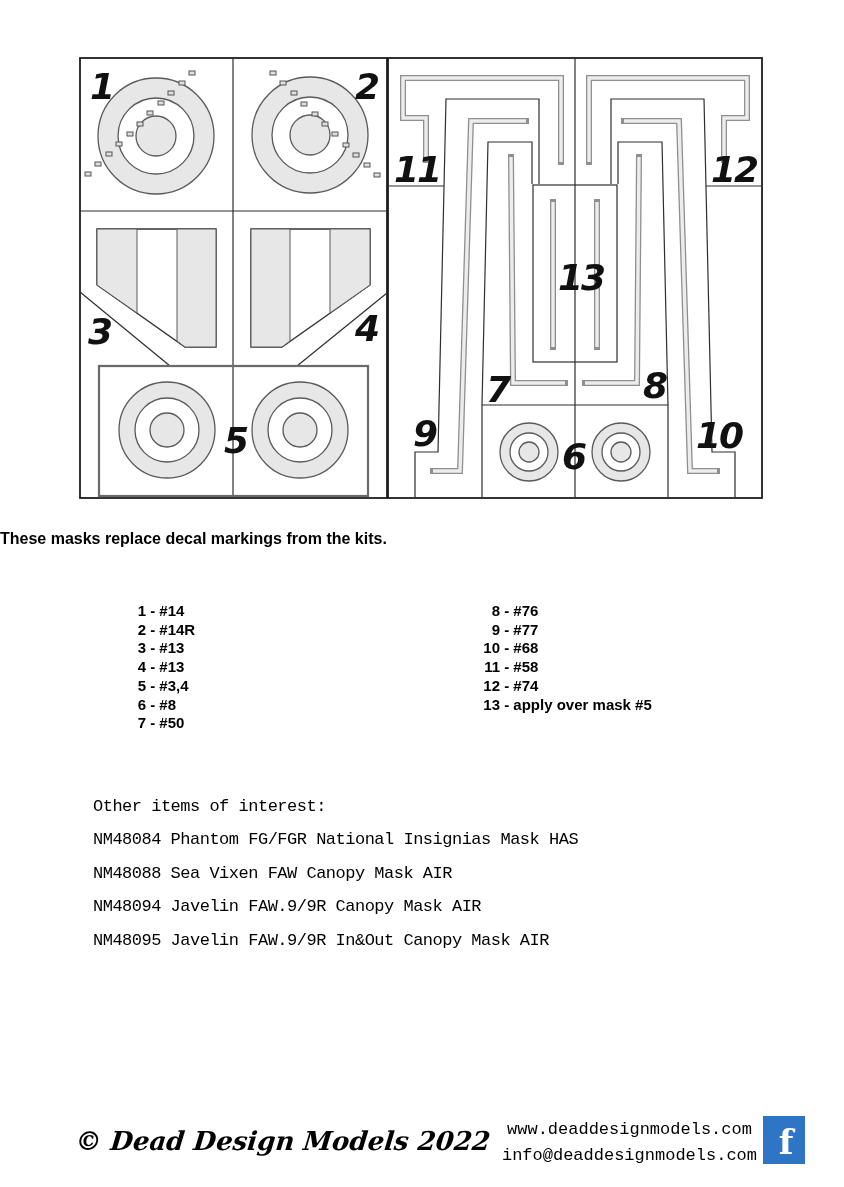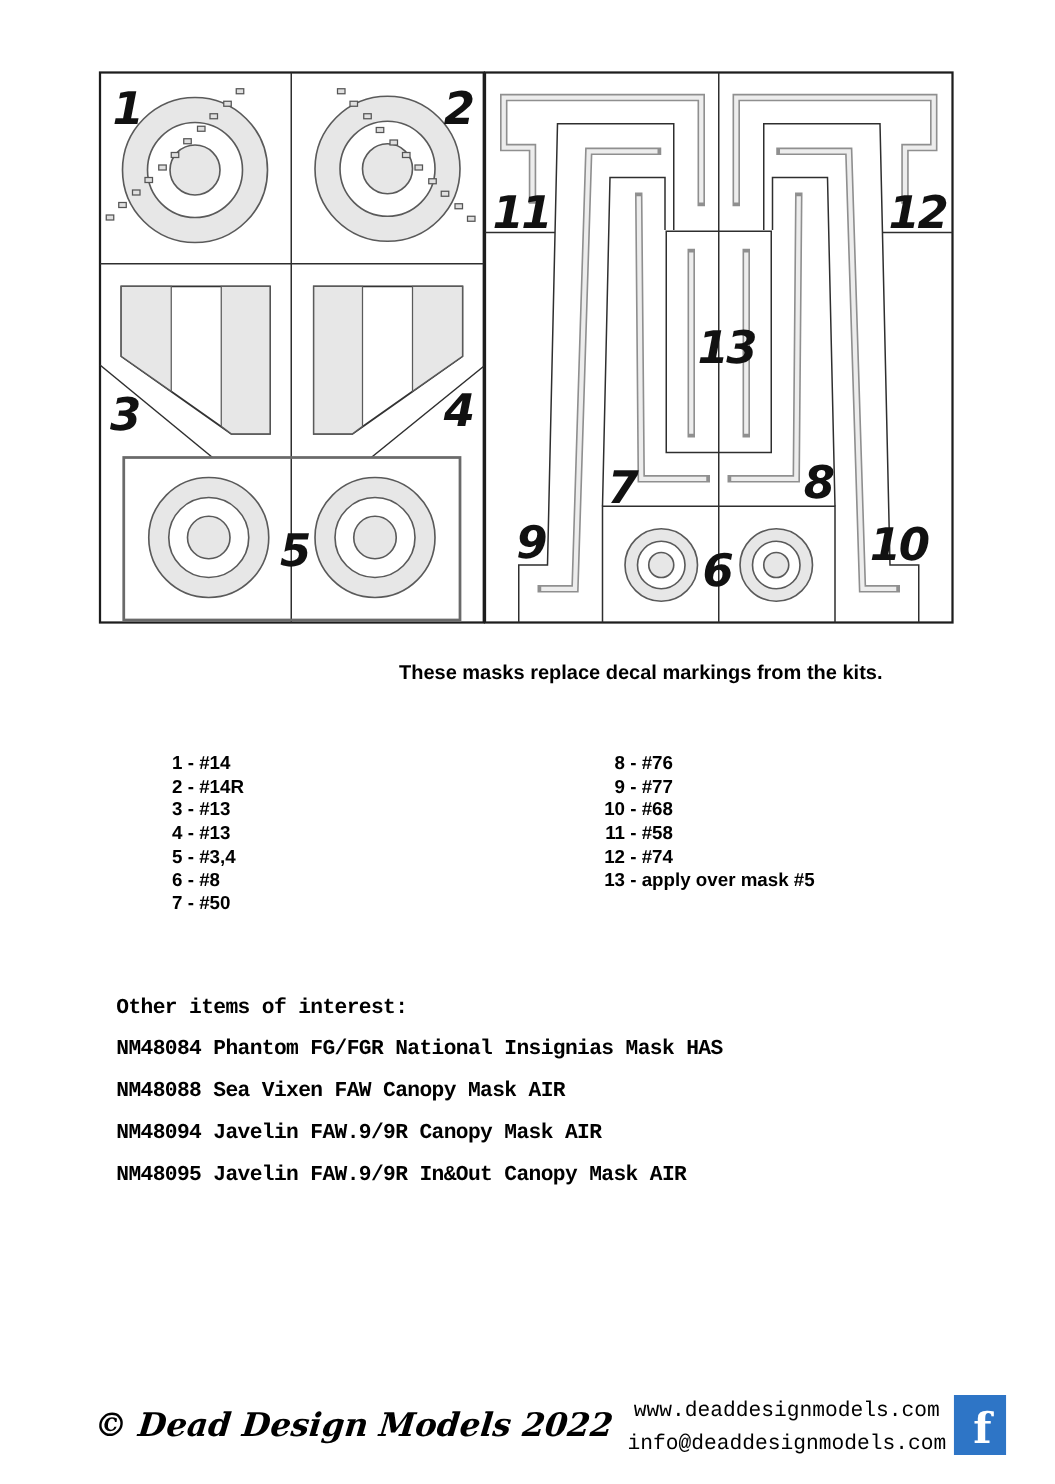--- a/index.html
+++ b/index.html
@@ -13,30 +13,30 @@
   .so{fill:none;stroke:#8f8f8f;stroke-width:6;stroke-linecap:square;stroke-linejoin:miter;}
   .si{fill:none;stroke:#ededed;stroke-width:3.4;stroke-linecap:butt;stroke-linejoin:miter;}
   .ring-o{fill:#e7e7e7;stroke:#5a5a5a;stroke-width:1.3;}
   .ring-w{fill:#ffffff;stroke:#5a5a5a;stroke-width:1.3;}
   .dash{fill:#e0e0e0;stroke:#555555;stroke-width:1;}
   .flash{fill:#ffffff;stroke:#333333;stroke-width:1.4;}
   .band{fill:#e7e7e7;stroke:#5a5a5a;stroke-width:1;}
   .lbl{font-family:"DejaVu Sans",sans-serif;font-style:italic;font-weight:700;
        font-size:36px;letter-spacing:-2px;fill:#111;}
   
-  .heading{position:absolute;top:528px;left:0;width:706px;text-align:right;
+  .heading{position:absolute;top:528px;left:0;width:706px;text-align:left;
            font-weight:bold;font-size:16px;line-height:21px;}
   .decal-list{position:absolute;top:602px;font-weight:bold;font-size:15px;line-height:18.7px;}
   .decal-left{left:124px;}
   .decal-right{left:478px;}
   .decal-row{display:flex;}
   .num{display:inline-block;width:22px;text-align:right;}
   .sep{white-space:pre;}
   .other-items{position:absolute;left:93px;top:790px;
-               font-family:"Liberation Mono",monospace;font-weight:bold;
+               font-family:"Liberation Mono",monospace;font-weight:normal;
                font-size:17px;line-height:33.4px;letter-spacing:-0.5px;}
   .footer-copyright{position:absolute;left:74px;top:1126px;
                     font-family:"DejaVu Serif",serif;font-style:italic;font-weight:700;
                     font-size:26px;transform:skewX(-6deg);transform-origin:left bottom;}
   .footer-contact{position:absolute;right:87px;top:1117px;text-align:center;
                   font-family:"Liberation Mono",monospace;font-size:17px;line-height:26px;}
   .fb-icon{position:absolute;left:763px;top:1116px;}
 </style>
 </head>
 <body>

